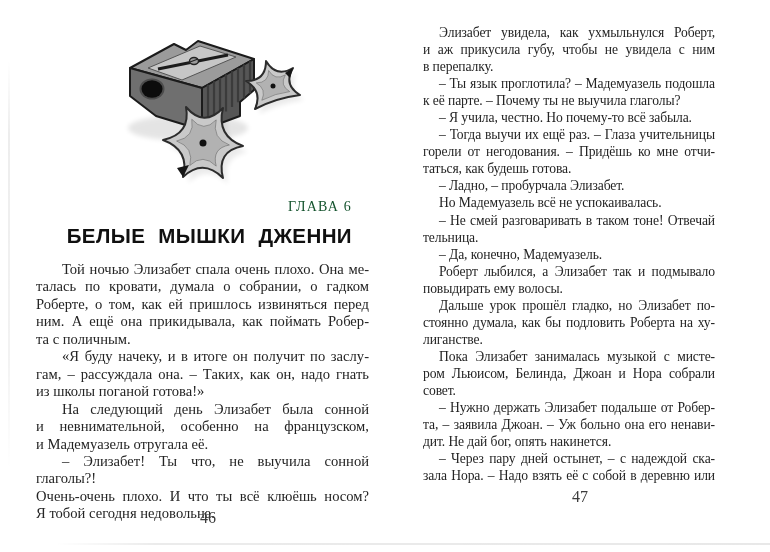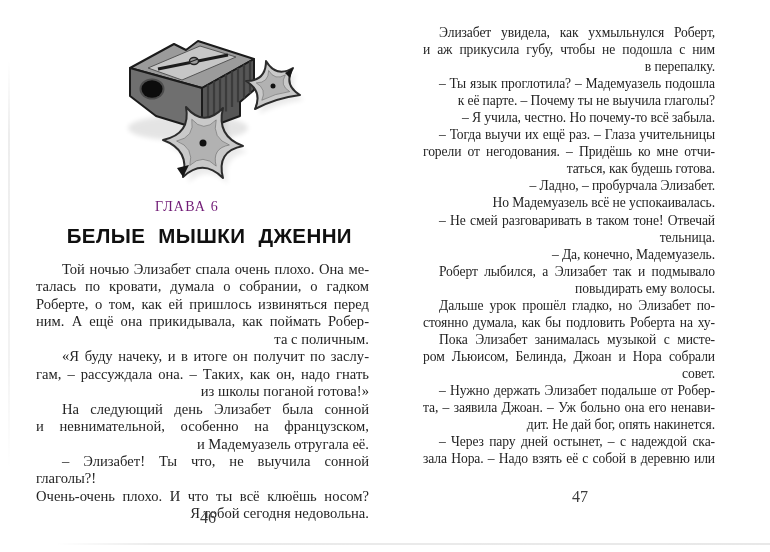--- a/index.html
+++ b/index.html
@@ -13,33 +13,33 @@
     background:linear-gradient(to bottom, rgba(0,0,0,0), rgba(0,0,0,0.07) 18%, rgba(0,0,0,0.05) 72%, rgba(0,0,0,0));
   }
   .edge-bottom {
     position:absolute; left:55px; top:543px; width:715px; height:2px;
     background:linear-gradient(to right, rgba(0,0,0,0), rgba(0,0,0,0.08) 14%, rgba(0,0,0,0.09));
   }
   
   .illus { position:absolute; left:118px; top:28px; width:225px; height:160px; }
   
   .chapter-label {
-    position:absolute; left:22px; top:199px; width:330px; text-align:center;
-    font-size:14px; letter-spacing:1.2px; color:#701a75;
+    position:absolute; left:22px; top:199px; width:330px; text-align:right;
+    font-size:14px; letter-spacing:1.2px; color:#14532d;
   }
   .chapter-title {
     position:absolute; left:22px; top:224px; width:330px; text-align:right;
     font-family:"Liberation Sans", sans-serif; font-weight:700; font-size:20.5px;
     letter-spacing:0.4px; word-spacing:7px; color:#101010; white-space:nowrap;
   }
   
   .text-col { position:absolute; color:#242424; }
   .left-col  { left:36px;  top:261px; width:333px; font-size:14.6px; line-height:17.45px; }
   .right-col { left:423px; top:24px;  width:292px; font-size:13.6px; line-height:17.05px; letter-spacing:-0.1px; }
-  .ln { text-align:right; }
+  .ln { text-align:left; }
   .ln.j { text-align:justify; text-align-last:justify; }
   .left-col  .ln.in { text-indent:26px; }
   .right-col .ln.in { text-indent:16px; }
   
   .pagenum { position:absolute; width:40px; text-align:right; font-size:16px; color:#3c3c3c; }
   .pagenum-left  { left:176px; top:509px; }
   .pagenum-right { left:548px; top:488px; }
 </style>
 </head>
 <body>
@@ -109,37 +109,38 @@
       <div class="ln j">Очень-очень плохо. И что ты всё клюёшь носом?</div>
       <div class="ln">Я тобой сегодня недовольна.</div>
     </div>
 
     <div class="pagenum pagenum-left">46</div>
   </div>
 
   <div>
     <div class="text-col right-col">
       <div class="ln j in">Элизабет увидела, как ухмыльнулся Роберт,</div>
-      <div class="ln j">и аж прикусила губу, чтобы не подошла с ним</div>
+      <div class="ln j">и аж прикусила губу, чтобы не увидела с ним</div>
       <div class="ln">в перепалку.</div>
       <div class="ln j in">– Ты язык проглотила? – Мадемуазель подошла</div>
       <div class="ln">к её парте. – Почему ты не выучила глаголы?</div>
       <div class="ln in">– Я учила, честно. Но почему-то всё забыла.</div>
       <div class="ln j in">– Тогда выучи их ещё раз. – Глаза учительницы</div>
       <div class="ln j">горели от негодования. – Придёшь ко мне отчи-</div>
       <div class="ln">таться, как будешь готова.</div>
       <div class="ln in">– Ладно, – пробурчала Элизабет.</div>
       <div class="ln in">Но Мадемуазель всё не успокаивалась.</div>
       <div class="ln j in">– Не смей разговаривать в таком тоне! Отвечай</div>
       <div class="ln">тельница.</div>
       <div class="ln in">– Да, конечно, Мадемуазель.</div>
       <div class="ln j in">Роберт лыбился, а Элизабет так и подмывало</div>
       <div class="ln">повыдирать ему волосы.</div>
       <div class="ln j in">Дальше урок прошёл гладко, но Элизабет по-</div>
       <div class="ln j">стоянно думала, как бы подловить Роберта на ху-</div>
+      <div class="ln">лиганстве.</div>
       <div class="ln j in">Пока Элизабет занималась музыкой с мисте-</div>
       <div class="ln j">ром Льюисом, Белинда, Джоан и Нора собрали</div>
       <div class="ln">совет.</div>
       <div class="ln j in">– Нужно держать Элизабет подальше от Робер-</div>
       <div class="ln j">та, – заявила Джоан. – Уж больно она его ненави-</div>
       <div class="ln">дит. Не дай бог, опять накинется.</div>
       <div class="ln j in">– Через пару дней остынет, – с надеждой ска-</div>
       <div class="ln j">зала Нора. – Надо взять её с собой в деревню или</div>
     </div>
 

